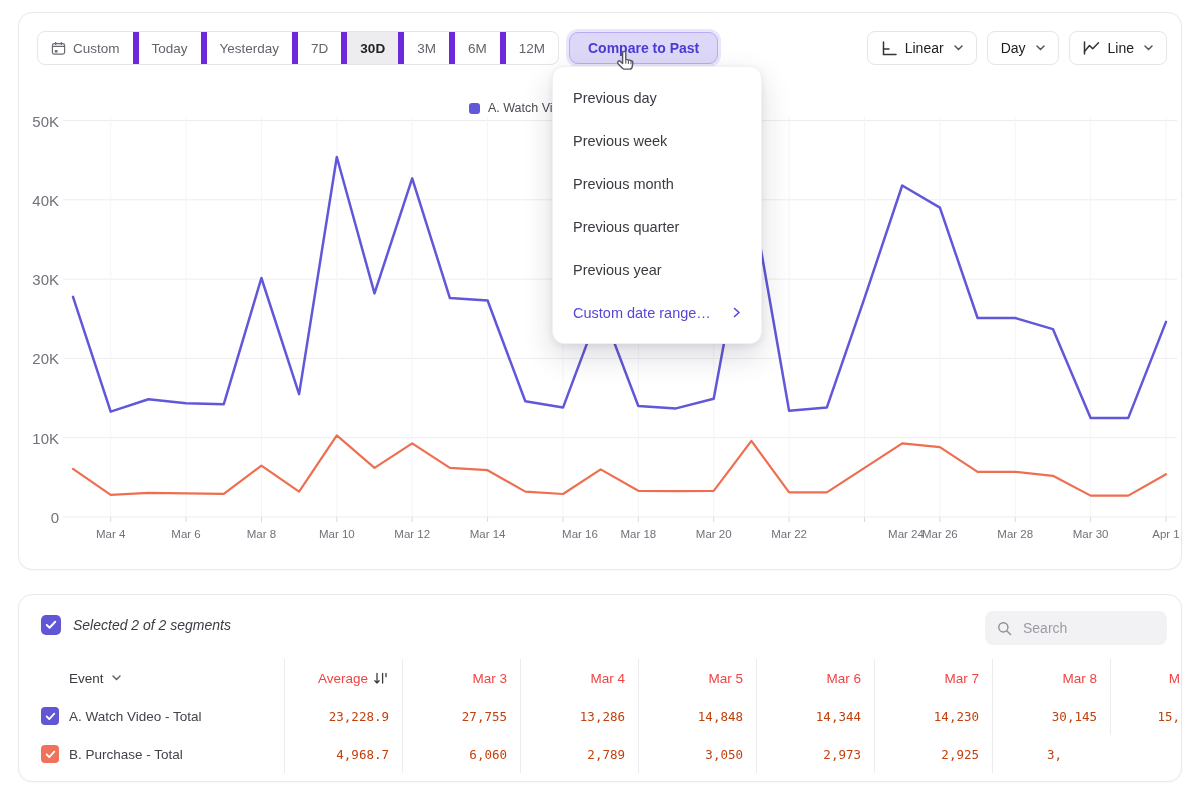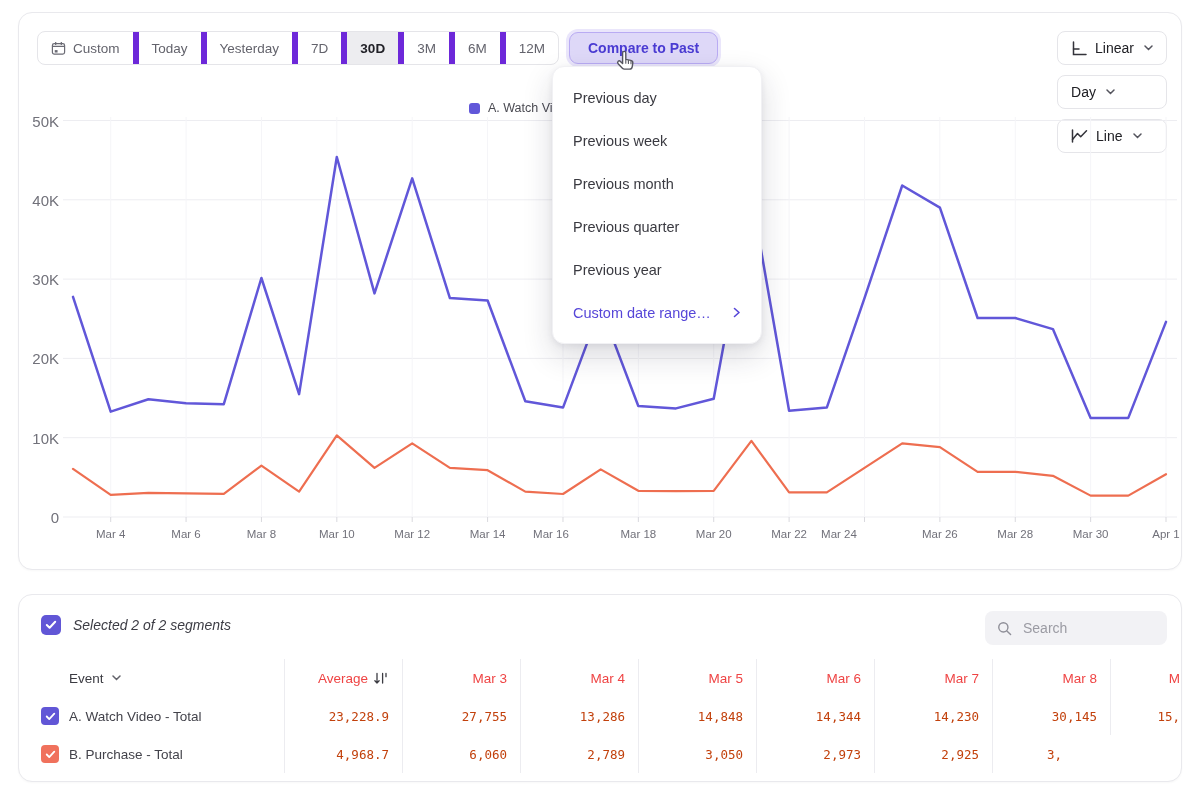--- a/index.html
+++ b/index.html
@@ -10,21 +10,21 @@
 
   
   .toolbar{position:absolute;left:18px;top:18px;right:14px;height:34px;}
   .seg{display:inline-flex;align-items:stretch;height:34px;box-sizing:border-box;border:1px solid #e5e5e9;border-radius:8px;overflow:hidden;background:#fff;}
   .seg-item{display:flex;align-items:center;gap:7px;padding:0 13px;font-size:13.5px;color:#63636c;border-left:6px solid #6d28d9;cursor:pointer;white-space:nowrap;}
   .seg-item:first-child{border-left:none;}
   .seg-item.active{background:#ededf0;color:#222228;font-weight:bold;}
   .compare-btn{position:absolute;left:532px;top:1px;height:32px;padding:0 18px;background:#ded8f8;border:1px solid #b9abf3;
     box-shadow:0 0 0 3px #eae6fb;border-radius:9px;color:#4a3bd2;font-weight:bold;font-size:14px;display:flex;align-items:center;
     font-family:inherit;cursor:pointer;}
-  .right-btns{position:absolute;right:0;top:0;display:flex;gap:10px;flex-direction:column;}
+  .right-btns{position:absolute;right:0;top:0;display:flex;gap:10px;}
   .tool-btn{height:34px;box-sizing:border-box;border:1px solid #e5e5e9;border-radius:8px;background:#fff;display:flex;align-items:center;gap:8px;
     padding:0 13px;font-size:14px;color:#202025;font-family:inherit;cursor:pointer;}
   .chev{margin-left:2px;}
 
   
   .legend{position:absolute;left:30px;right:0;top:88px;display:flex;justify-content:center;gap:26px;z-index:2;}
   .legend-item{display:flex;align-items:center;gap:8px;font-size:12.5px;color:#4b4b53;}
   .legend-swatch{width:11px;height:11px;border-radius:3px;display:inline-block;}
   #chart-svg{position:absolute;left:0;top:0;z-index:1;}
   .ylab{position:absolute;left:0;width:40px;text-align:right;font-size:15px;color:#71717a;transform:translateY(-50%);z-index:1;}
@@ -185,25 +185,25 @@
       <div class="ylab" style="top: 345.4px;">20K</div>
       <div class="ylab" style="top: 266.1px;">30K</div>
       <div class="ylab" style="top: 186.8px;">40K</div>
       <div class="ylab" style="top: 107.5px;">50K</div>
       <div class="xlab" style="left: 91.69px;">Mar 4</div>
       <div class="xlab" style="left: 167.07px;">Mar 6</div>
       <div class="xlab" style="left: 242.45px;">Mar 8</div>
       <div class="xlab" style="left: 317.83px;">Mar 10</div>
       <div class="xlab" style="left: 393.21px;">Mar 12</div>
       <div class="xlab" style="left: 468.59px;">Mar 14</div>
-      <div class="xlab" style="left: 532px;">Mar 16</div>
+      <div class="xlab" style="left: 561px;">Mar 16</div>
       <div class="xlab" style="left: 619.35px;">Mar 18</div>
       <div class="xlab" style="left: 694.73px;">Mar 20</div>
       <div class="xlab" style="left: 770.11px;">Mar 22</div>
-      <div class="xlab" style="left: 820px;">Mar 24</div>
+      <div class="xlab" style="left: 887px;">Mar 24</div>
       <div class="xlab" style="left: 920.87px;">Mar 26</div>
       <div class="xlab" style="left: 996.25px;">Mar 28</div>
       <div class="xlab" style="left: 1071.63px;">Mar 30</div>
       <div class="xlab" style="left: 1147.01px;">Apr 1</div>
     </div>
 </div>
 
 <div id="compare-menu">
     <div class="menu-item">Previous day</div>
     <div class="menu-item">Previous week</div>

